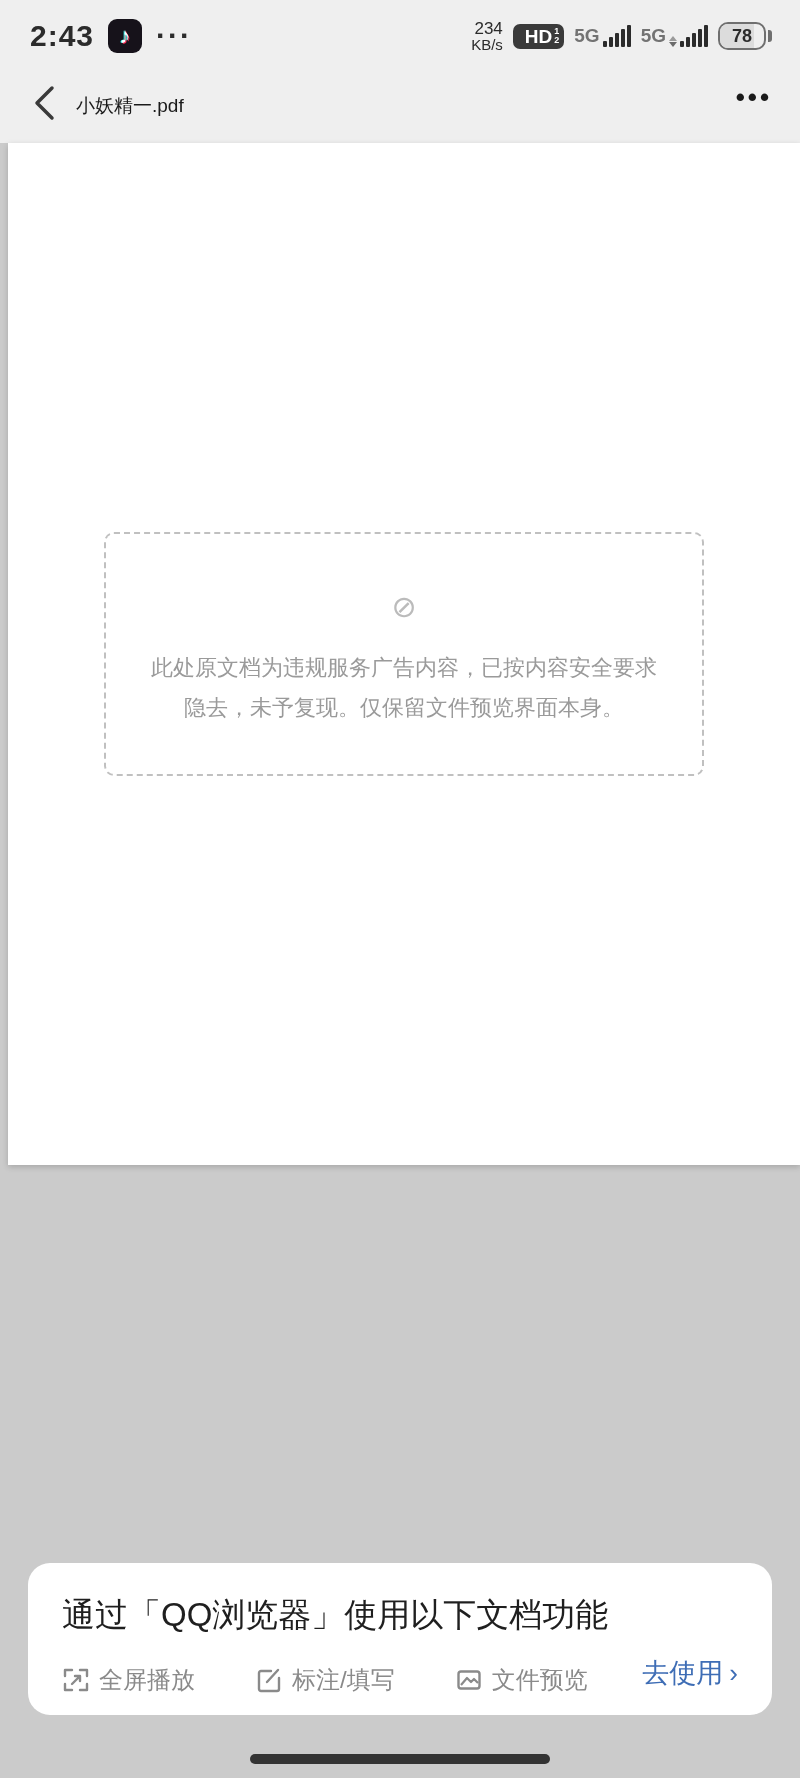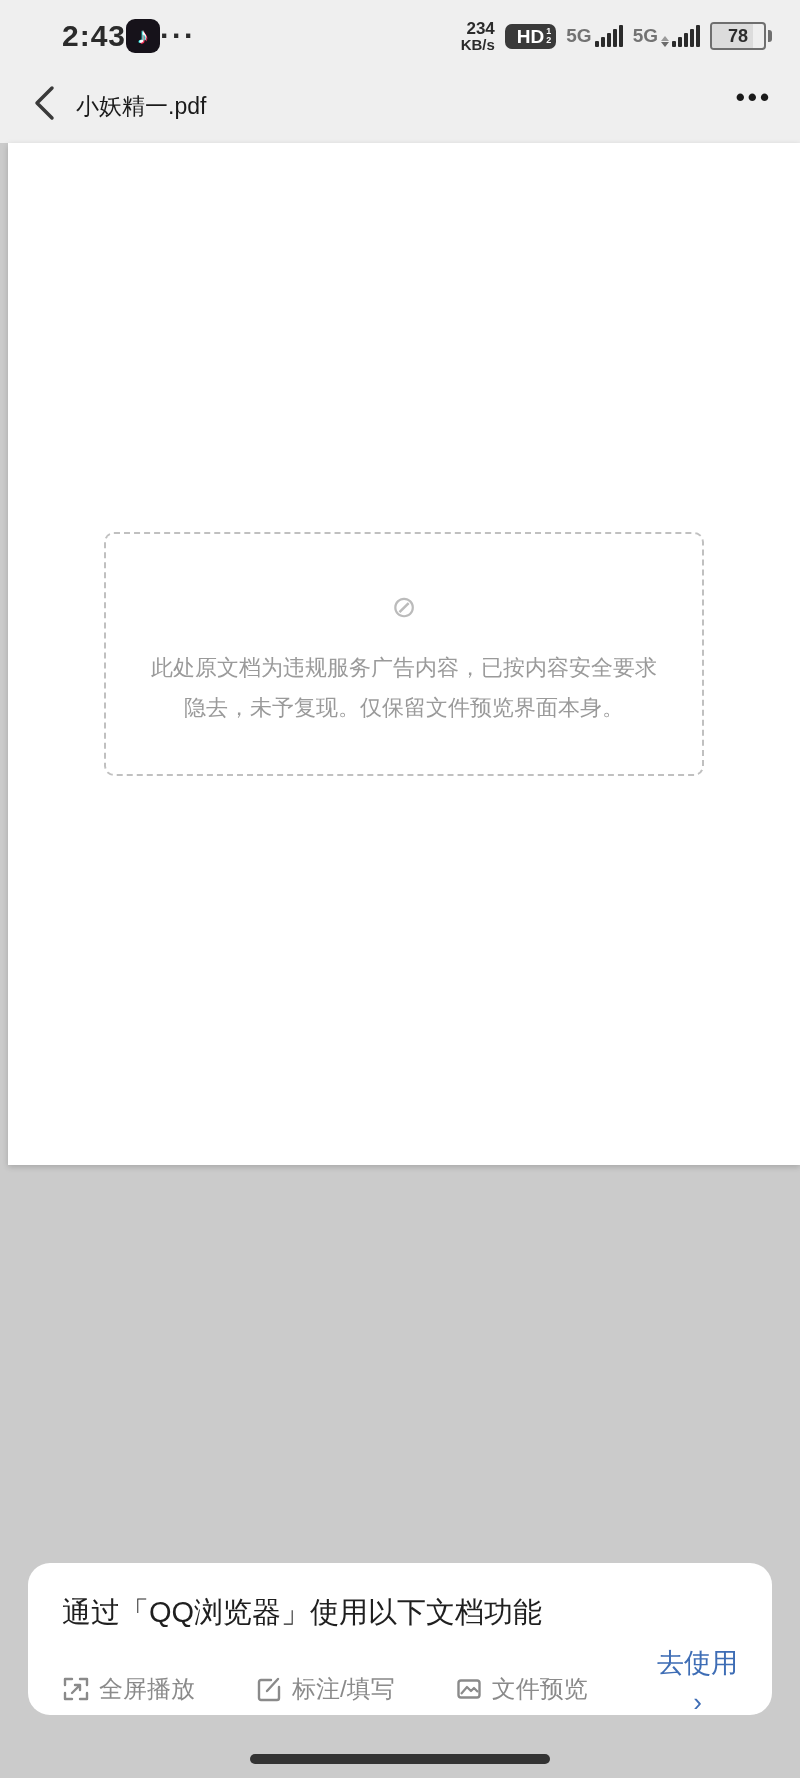--- a/index.html
+++ b/index.html
@@ -12,31 +12,31 @@
     overflow: hidden;
   }
 
   
   .statusbar {
     position: absolute; top: 0; left: 0; right: 0; height: 62px;
     background: #efefef;
     display: flex; align-items: center; justify-content: space-between;
     padding: 10px 28px 0 30px;
   }
-  .sb-left { display: flex; gap: 0; margin-left: 32px; }
+  .sb-left { display: flex; gap: 14px; }
   .sb-time { font-size: 30px; font-weight: 600; color: #2b2b2b; letter-spacing: 1px; }
   .tiktok {
     width: 34px; height: 34px; background: #16121a; border-radius: 9px;
     display: flex; align-items: center; justify-content: center;
   }
   .tiktok span { color: #ffffff; font-size: 22px; font-weight: 700; line-height: 1;
     text-shadow: -1px 0 0 #25f4ee, 1px 1px 0 #fe2c55; }
   .sb-ellipsis { font-size: 30px; color: #2b2b2b; font-weight: 700; letter-spacing: 2px; }
   .sb-right { display: flex; align-items: center; gap: 10px; }
-  .netspeed { text-align: right; line-height: 1.0; color: #2b2b2b; font-weight: 700; }
+  .netspeed { text-align: right; line-height: 1.0; color: #2b2b2b; font-weight: 400; }
   .netspeed .v { font-size: 17px; display: block; }
   .netspeed .u { font-size: 15px; display: block; }
   .hdbadge {
     background: #3a3a3a; color: #fff; border-radius: 7px;
     display: flex; align-items: center; padding: 3px 5px 3px 12px; gap: 2px;
   }
   .hdbadge .hd { font-size: 19px; font-weight: 800; line-height: 1; }
   .hdbadge .subs { display: flex; flex-direction: column; line-height: 1; }
   .hdbadge .subs span { font-size: 9px; font-weight: 700; }
   .cell { display: flex; align-items: flex-end; gap: 3px; }
@@ -45,38 +45,38 @@
   .bars i { width: 4px; background: #2b2b2b; border-radius: 1px; display: block; }
   .bars i:nth-child(1){height:6px} .bars i:nth-child(2){height:10px}
   .bars i:nth-child(3){height:14px} .bars i:nth-child(4){height:18px}
   .bars i:nth-child(5){height:22px}
   .updown { display:flex; flex-direction:column; justify-content:flex-end; height:22px; gap:1px; }
   .updown b { width:0; height:0; border-left:4px solid transparent; border-right:4px solid transparent; }
   .updown .up { border-bottom:5px solid #9a9a9a; }
   .updown .dn { border-top:5px solid #6b6b6b; }
   .battery { position: relative; display: flex; align-items: center; }
   .batt-body {
-    width: 56px; height: 28px; border: 2px solid #6f6f6f; border-radius: 4px;
+    width: 48px; height: 28px; border: 2px solid #6f6f6f; border-radius: 10px;
     position: relative; overflow: hidden; background: #efefef;
   }
   .batt-fill { position: absolute; left: 0; top: 0; bottom: 0; width: 78%; background: #dcdcdc; }
   .batt-num { position: absolute; inset: 0; display: flex; align-items: center; justify-content: center;
     font-size: 18px; font-weight: 600; color: #2b2b2b; }
   .batt-nub { width: 4px; height: 12px; background: #6f6f6f; border-radius: 0 3px 3px 0; margin-left: 2px; }
 
   
   .header {
     position: absolute; top: 62px; left: 0; right: 0; height: 81px;
     background: #efefef;
     display: flex; align-items: center;
     padding: 0 28px 0 24px;
   }
   .back { width: 40px; height: 40px; display: flex; align-items: center; justify-content: center; cursor: pointer; }
   .titles { margin-left: 12px; flex: 1; min-width: 0; }
-  .doc-title { font-size: 23px; color: #1a1a1a; font-weight: 500; line-height: 1.15; margin-top: 7px; }
+  .doc-title { font-size: 19px; color: #1a1a1a; font-weight: 500; line-height: 1.15; margin-top: 7px; }
   .doc-subtitle { font-size: 18px; color: #9a9a9a; margin-top: 2px; }
   .more { font-size: 26px; color: #1a1a1a; letter-spacing: 3px; font-weight: 700; cursor: pointer; padding-bottom: 10px; }
 
   
   .doc-wrap { position: absolute; top: 143px; left: 0; right: 0; height: 1022px; background: #cbcbcb; }
   .page-corner { position: absolute; left: 8px; top: 0; width: 28px; height: 38px; background: #ffffff; }
   .page {
     position: absolute; left: 0; right: 0; top: 0; bottom: 0; margin: 0 0 0 8px;
     background: #ffffff; box-shadow: 0 2px 6px rgba(0,0,0,.18);
     display: flex; align-items: center; justify-content: center;
@@ -87,27 +87,27 @@
     font-size: 22px; line-height: 1.8;
   }
   .redacted .mark { font-size: 30px; display: block; margin-bottom: 14px; color: #bbbbbb; }
 
   
   .sheet {
     position: absolute; left: 28px; right: 28px; top: 1563px; height: 152px;
     background: #ffffff; border-radius: 22px;
     padding: 30px 34px 0 34px;
   }
-  .sheet-prompt { font-size: 29px; color: #1f1f1f; font-weight: 500; }
+  .sheet-prompt { font-size: 33px; color: #1f1f1f; font-weight: 500; }
   .sheet-row { display: flex; align-items: center; margin-top: 26px; }
   .actions { display: flex; align-items: center; gap: 60px; flex: 1; }
   .action { display: flex; align-items: center; gap: 9px; color: #8a8a8a; font-size: 24px; cursor: pointer; }
   .action svg { display: block; }
   .cta { display: flex; align-items: center; gap: 6px; color: #3e6db5; font-size: 27px; font-weight: 500;
-    cursor: pointer; margin-top: -14px; flex-direction: column; }
+    cursor: pointer; margin-top: -14px; }
   .cta .chev { font-size: 26px; font-weight: 400; }
 
   
   .home-indicator {
     position: absolute; bottom: 14px; left: 50%; transform: translateX(-50%);
     width: 300px; height: 10px; background: #333333; border-radius: 6px;
   }
 </style>
 </head>
 <body>

